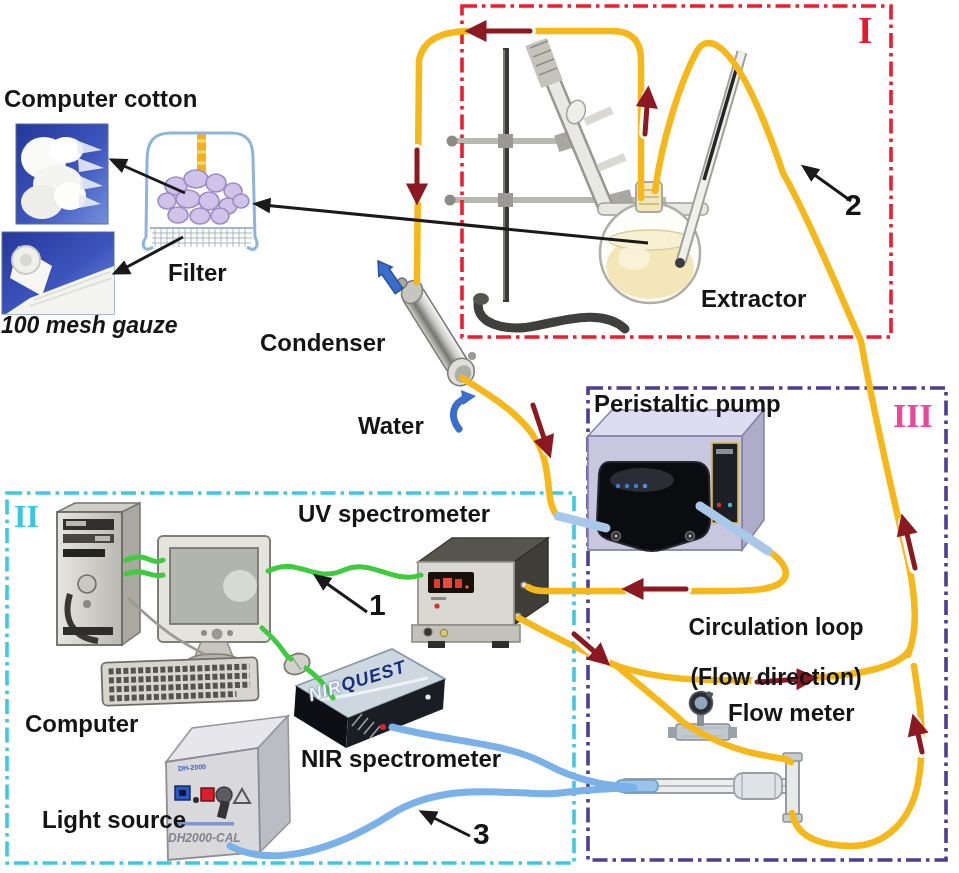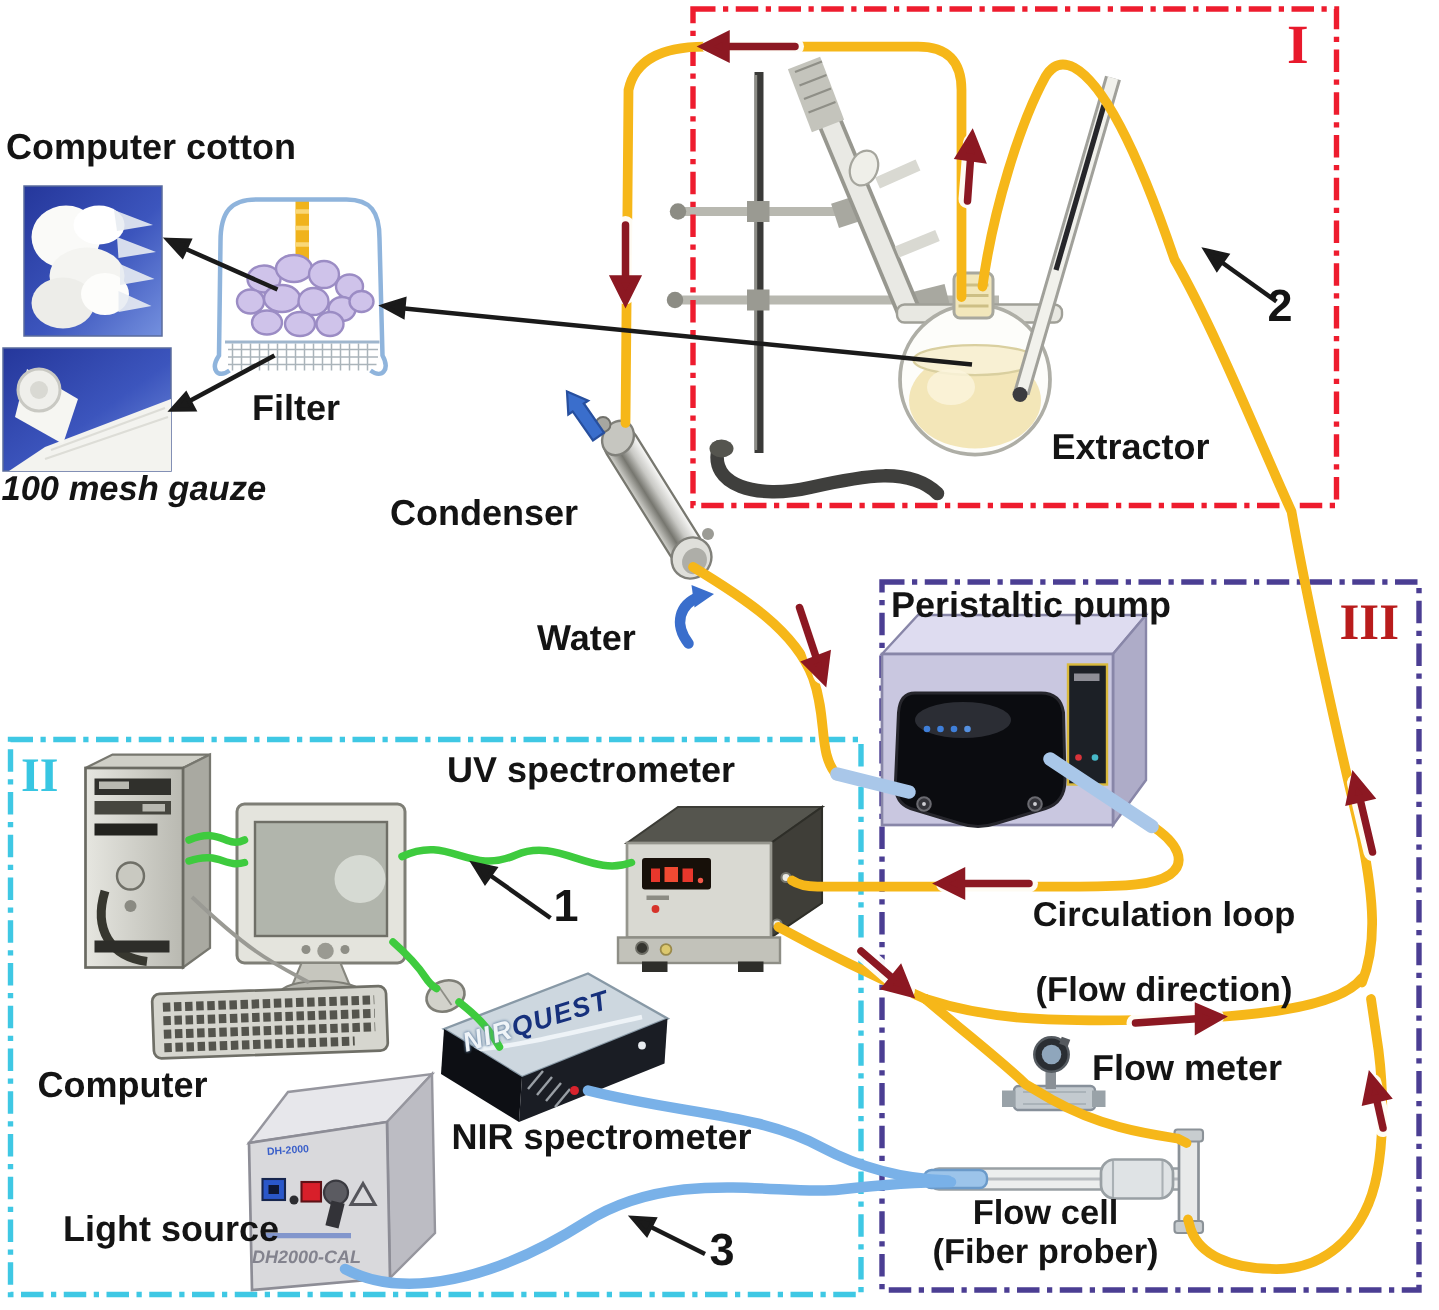--- a/index.html
+++ b/index.html
@@ -6,21 +6,21 @@
   .canvas{position:relative;width:959px;height:873px;background:#ffffff;overflow:hidden;
           font-family:"Liberation Sans",sans-serif;}
   .art{position:absolute;left:0;top:0;}
   .lbl{position:absolute;font:bold 24px/1.12 "Liberation Sans",sans-serif;color:#141414;white-space:nowrap;}
   .sm{font-size:23px;}
   .ctr{text-align:center;white-space:normal;}
   .num{font-size:30px;}
   .rom{font-family:"Liberation Serif","DejaVu Serif",serif;font-weight:bold;}
   .rom1{font-size:37px;color:#e8192c;}
   .rom2{font-size:32px;color:#38c6e2;}
-  .rom3{font-size:34px;color:#b91c1c;}
+  .rom3{font-size:34px;color:#ec4899;}
   .nirquest{position:absolute;left:306px;top:686px;transform:rotate(-17deg);transform-origin:left top;
             font:bold italic 18px "Liberation Sans",sans-serif;letter-spacing:1px;}
   .nir{color:#f0f4f8;text-shadow:0 0 2px #6b87a5,0 0 2px #6b87a5;}
   .quest{color:#16307c;}
   .model{position:absolute;left:168px;top:831px;font:bold italic 12px "Liberation Sans",sans-serif;color:#83838e;}
   .panel-tag{position:absolute;left:178px;top:764px;font:bold 7px "Liberation Sans",sans-serif;color:#3a5fc9;transform:rotate(-4deg);}
 </style>
 </head>
 <body>
 
@@ -368,28 +368,24 @@
 
 <div class="lbl" style="left:4px;top:86px;">Computer cotton</div>
 <div class="lbl" style="left:168px;top:260px;">Filter</div>
 <div class="lbl sm" style="left:1px;top:313px;font-style:italic;">100 mesh gauze</div>
 <div class="lbl" style="left:260px;top:330px;">Condenser</div>
 <div class="lbl" style="left:358px;top:413px;">Water</div>
 <div class="lbl" style="left:681px;top:286px;margin-left:20px;">Extractor</div>
 <div class="lbl" style="left:298px;top:501px;">UV spectrometer</div>
 <div class="lbl" style="left:594px;top:391px;">Peristaltic pump</div>
 <div class="lbl sm ctr" style="left:648px;top:597px;width:256px;">
-  <span style="display:block;">Circulation loop</span>
+  <span style="display:block;margin-top:18px;">Circulation loop</span>
   <span style="display:block;margin-top:24px;">(Flow direction)</span>
 </div>
 <div class="lbl" style="left:728px;top:700px;">Flow meter</div>
-<div class="lbl sm ctr" style="left:592px;top:796px;width:210px;">
-  <span style="display:block;">Flow cell</span>
-  <span style="display:block;">(Fiber prober)</span>
-</div>
 <div class="lbl" style="left:301px;top:746px;">NIR spectrometer</div>
 <div class="lbl" style="left:25px;top:711px;">Computer</div>
 <div class="lbl" style="left:10px;top:807px;padding-left:32px;">Light source</div>
 
 <div class="lbl rom rom1" style="left:858px;top:10px;">I</div>
 <div class="lbl rom rom2" style="left:14px;top:499px;">II</div>
 <div class="lbl rom rom3" style="left:893px;top:397px;">III</div>
 
 <div class="lbl num" style="left:369px;top:588px;">1</div>
 <div class="lbl num" style="left:845px;top:188px;">2</div>

